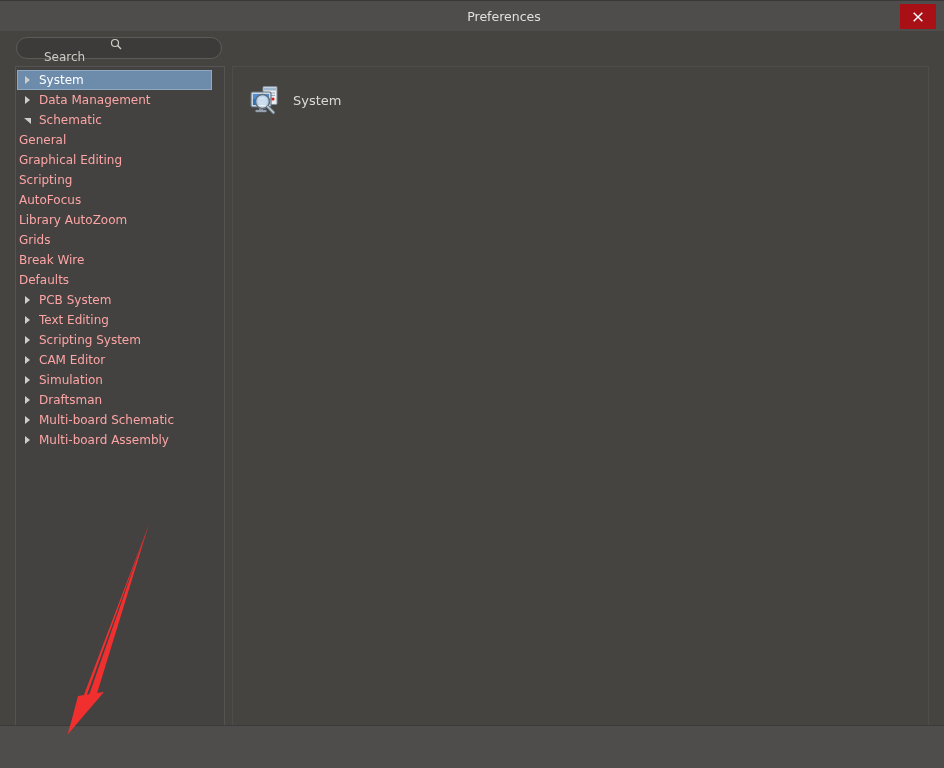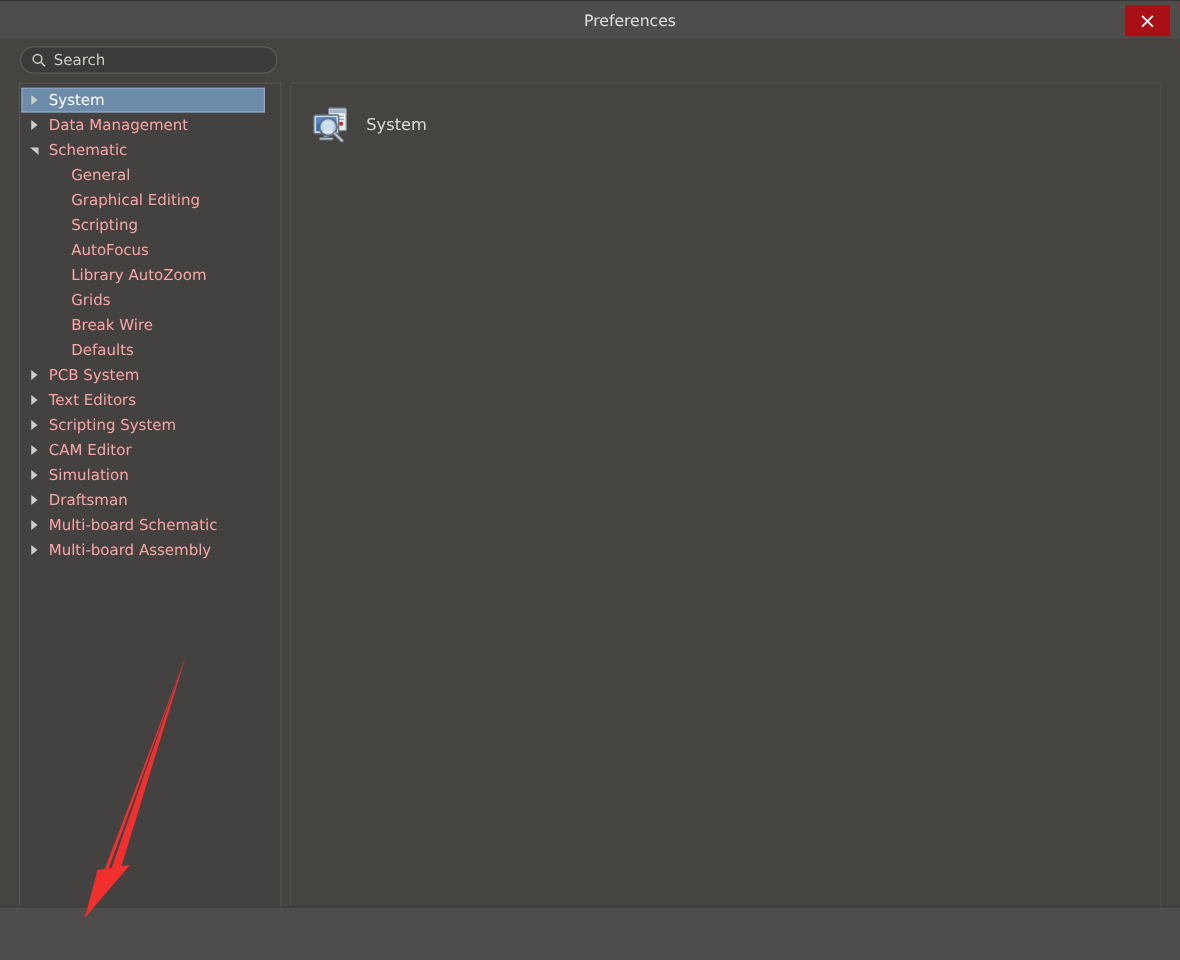--- a/index.html
+++ b/index.html
@@ -61,20 +61,21 @@
     position: absolute;
     left: 16px; top: 6px;
     width: 206px; height: 22px;
     background: #3c3b39;
     border: 1px solid #5d5b58;
     border-radius: 11px;
     display: flex;
     align-items: center;
     padding: 0 8px;
     box-sizing: border-box;
+    flex-direction: column;
   }
   #search-icon { flex: 0 0 auto; margin-right: 6px; display: block; }
   #search-input {
     flex: 1 1 auto;
     background: transparent;
     border: none;
     outline: none;
     color: #cfccc6;
     font-family: "DejaVu Sans", "Liberation Sans", sans-serif;
     font-size: 12px;
@@ -114,21 +115,21 @@
     flex: 0 0 20px;
     display: flex;
     align-items: center;
     justify-content: center;
   }
   .tree-row .tree-label {
     font-size: 12px;
     color: #fca5a5;
     padding-left: 2px;
   }
-  .tree-row.child { padding-left: 38px; }
+  .tree-row.child { }
   .tree-row.selected {
     background: #6d8cac;
     border: 1px solid #8fa9c3;
     box-sizing: border-box;
     margin-right: 5px;
   }
   .tree-row.selected .tree-label { color: #ffffff; }
   .tree-row.selected .twisty { width: 19px; flex: 0 0 19px; }
 
   
@@ -252,21 +253,21 @@
             </svg>
           </span>
           <span class="tree-label">PCB System</span>
         </div>
         <div class="tree-row">
           <span class="twisty">
             <svg width="7" height="8" viewBox="0 0 7 8">
               <path d="M1 0 L6 4 L1 8 Z" fill="#cfcdc8"></path>
             </svg>
           </span>
-          <span class="tree-label">Text Editors</span>
+          <span class="tree-label">Text Editing</span>
         </div>
         <div class="tree-row">
           <span class="twisty">
             <svg width="7" height="8" viewBox="0 0 7 8">
               <path d="M1 0 L6 4 L1 8 Z" fill="#cfcdc8"></path>
             </svg>
           </span>
           <span class="tree-label">Scripting System</span>
         </div>
         <div class="tree-row">

